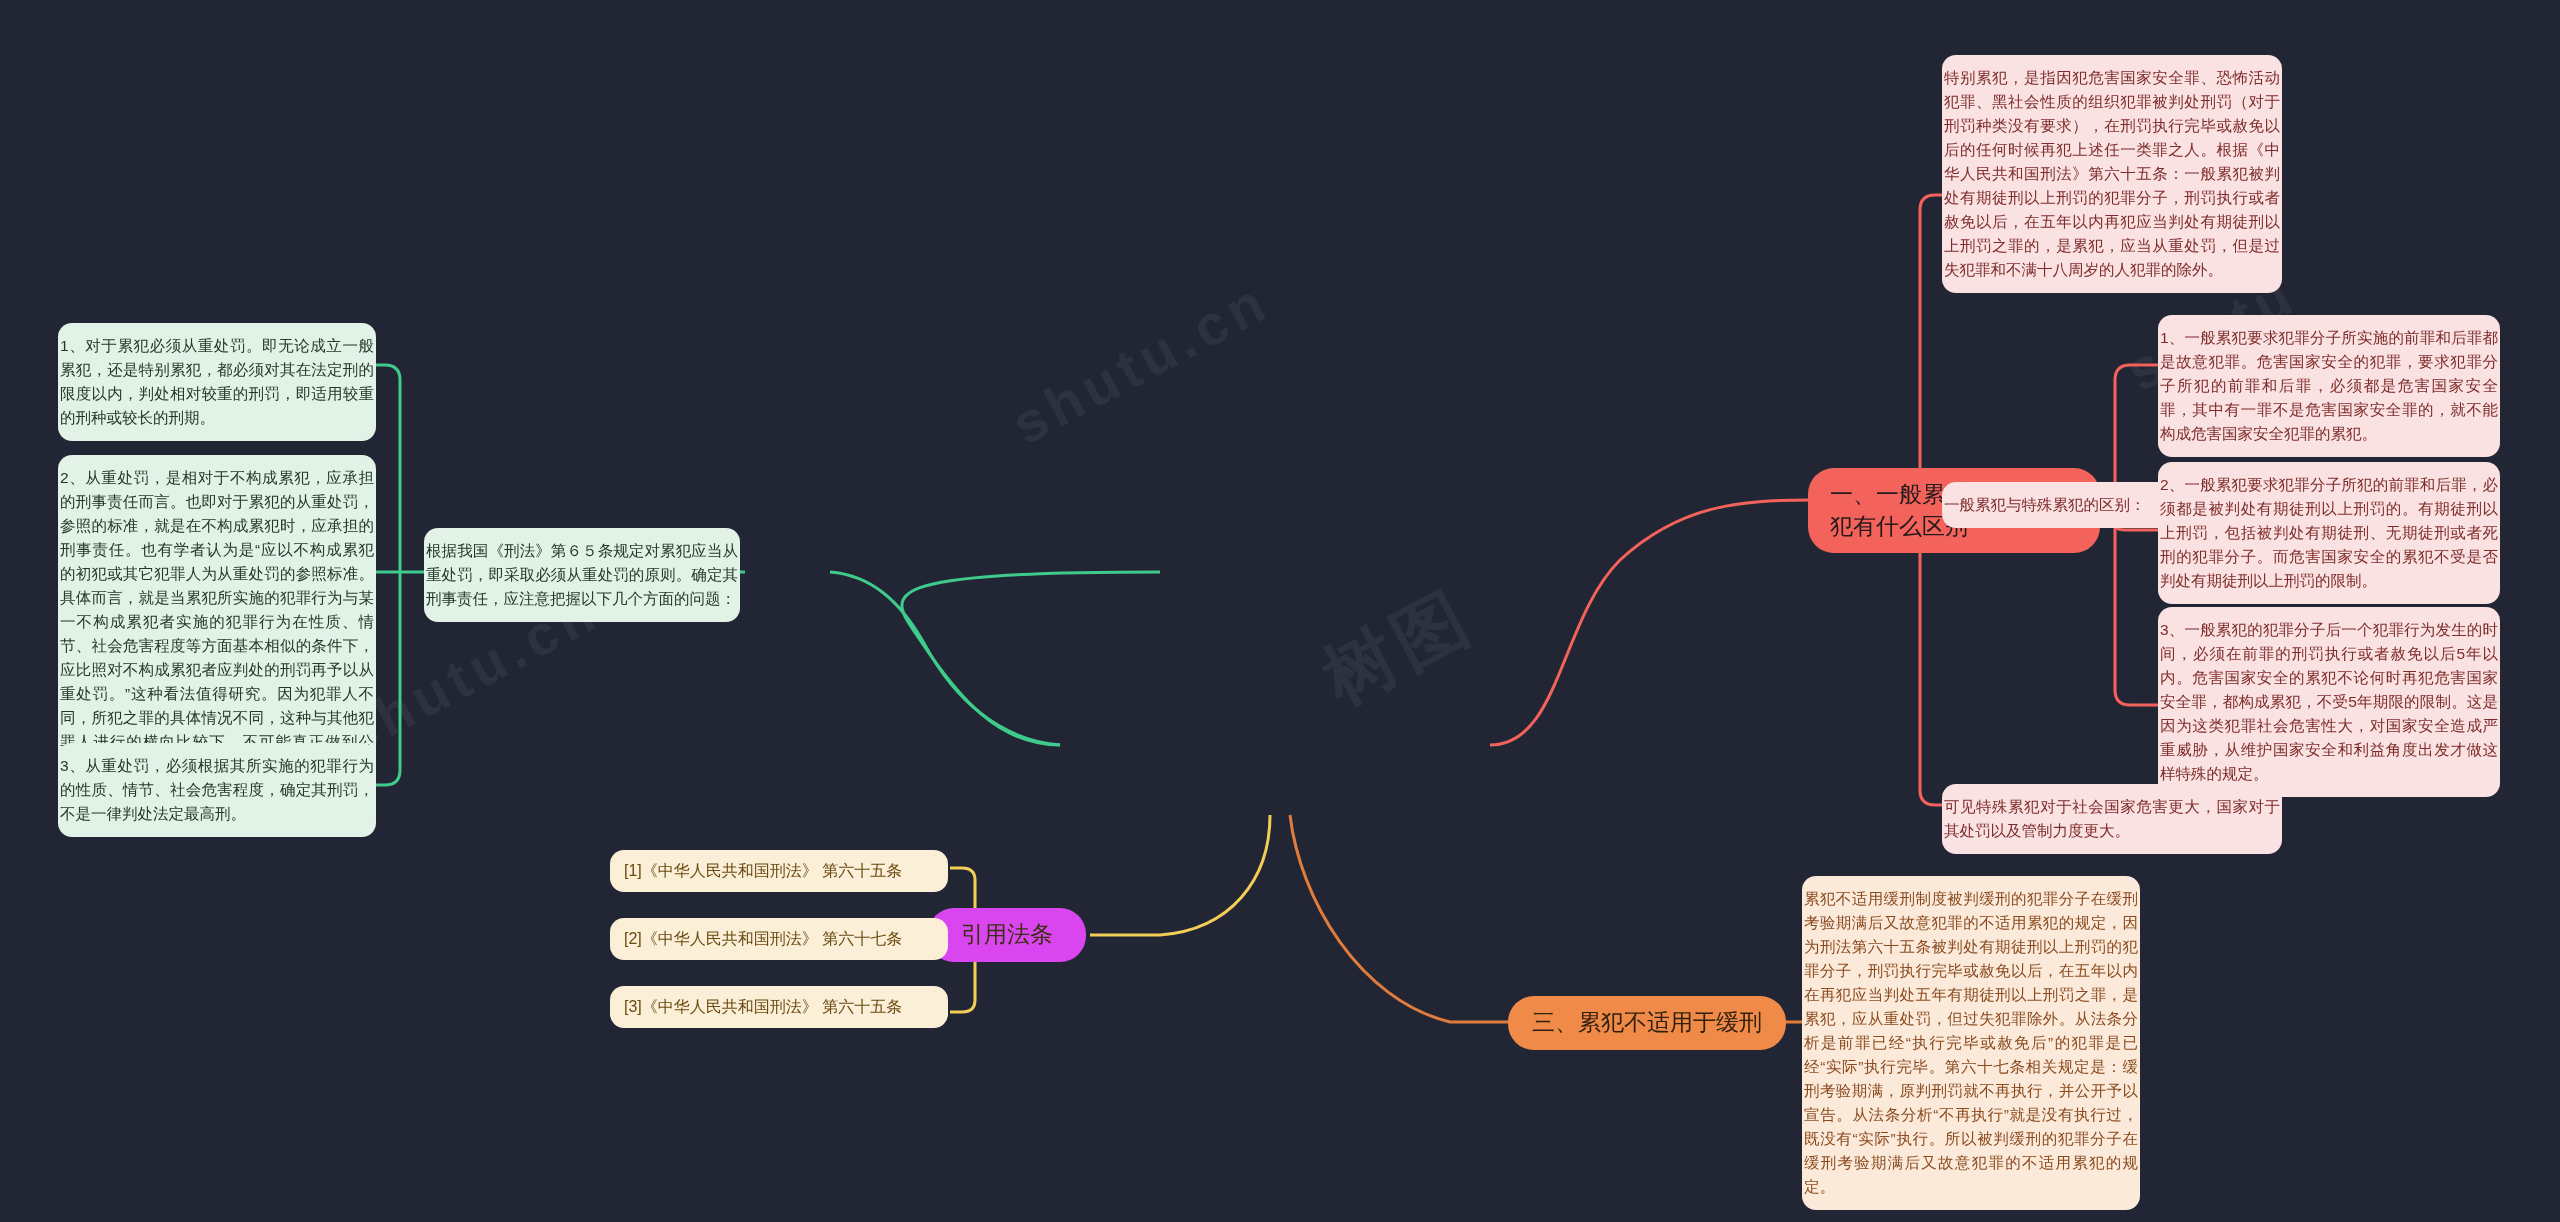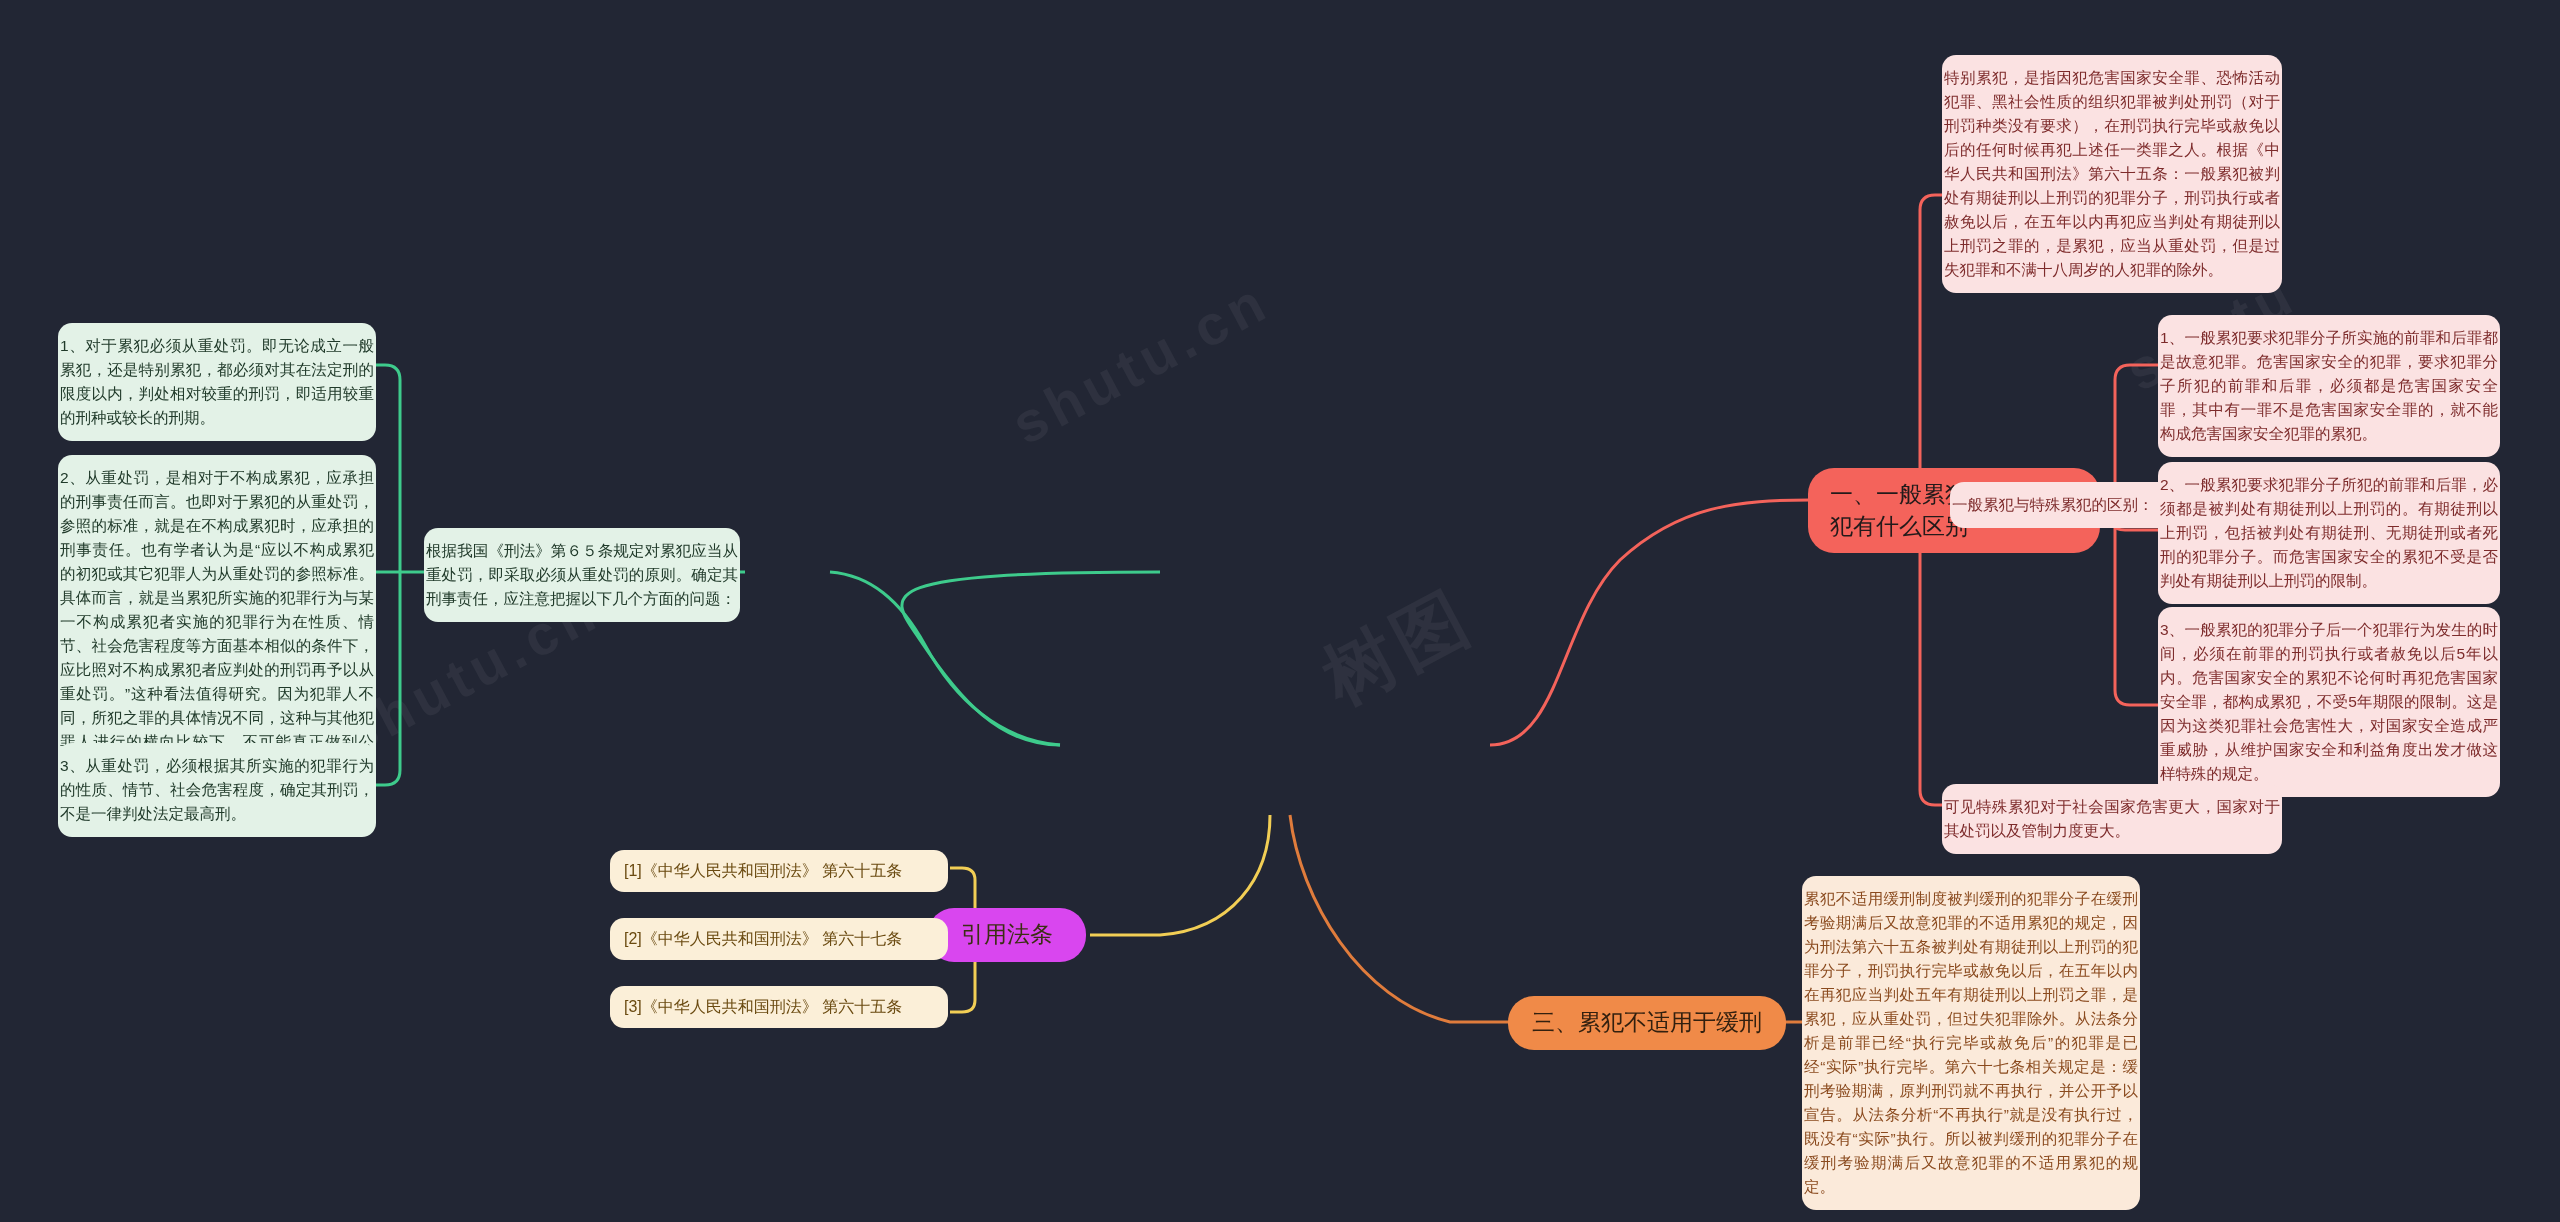--- a/index.html
+++ b/index.html
@@ -33,21 +33,21 @@
   .pill.yellow{background:#d946ef;color:#3a2f12;}
   .pill.orange{background:#F08A48;color:#32200f;}
 
   
   .card{
     border-radius:14px;font-size:15.5px;line-height:1.55;
     padding:11px 2px;text-align:justify;
   }
   .card.green{background:#E3F2E7;color:#203a2a;}
   .card.pink{background:#FBE2E2;color:#7d2b2b;}
-  .card.pinkline{background:#FBE2E2;color:#7d2b2b;margin-left:8px;}
+  .card.pinkline{background:#FBE2E2;color:#7d2b2b;}
   .card.cream{background:#FBEFD8;color:#6a4a10;font-size:16px;line-height:1.5;
     padding:9px 14px;text-align:left;white-space:nowrap;}
   .card.peach{background:#FBEADA;color:#8a4a1e;}
 </style>
 </head>
 <body>
 
 <div id="canvas">
 
   <div class="wm" style="left:150px;top:560px;">树图</div>

